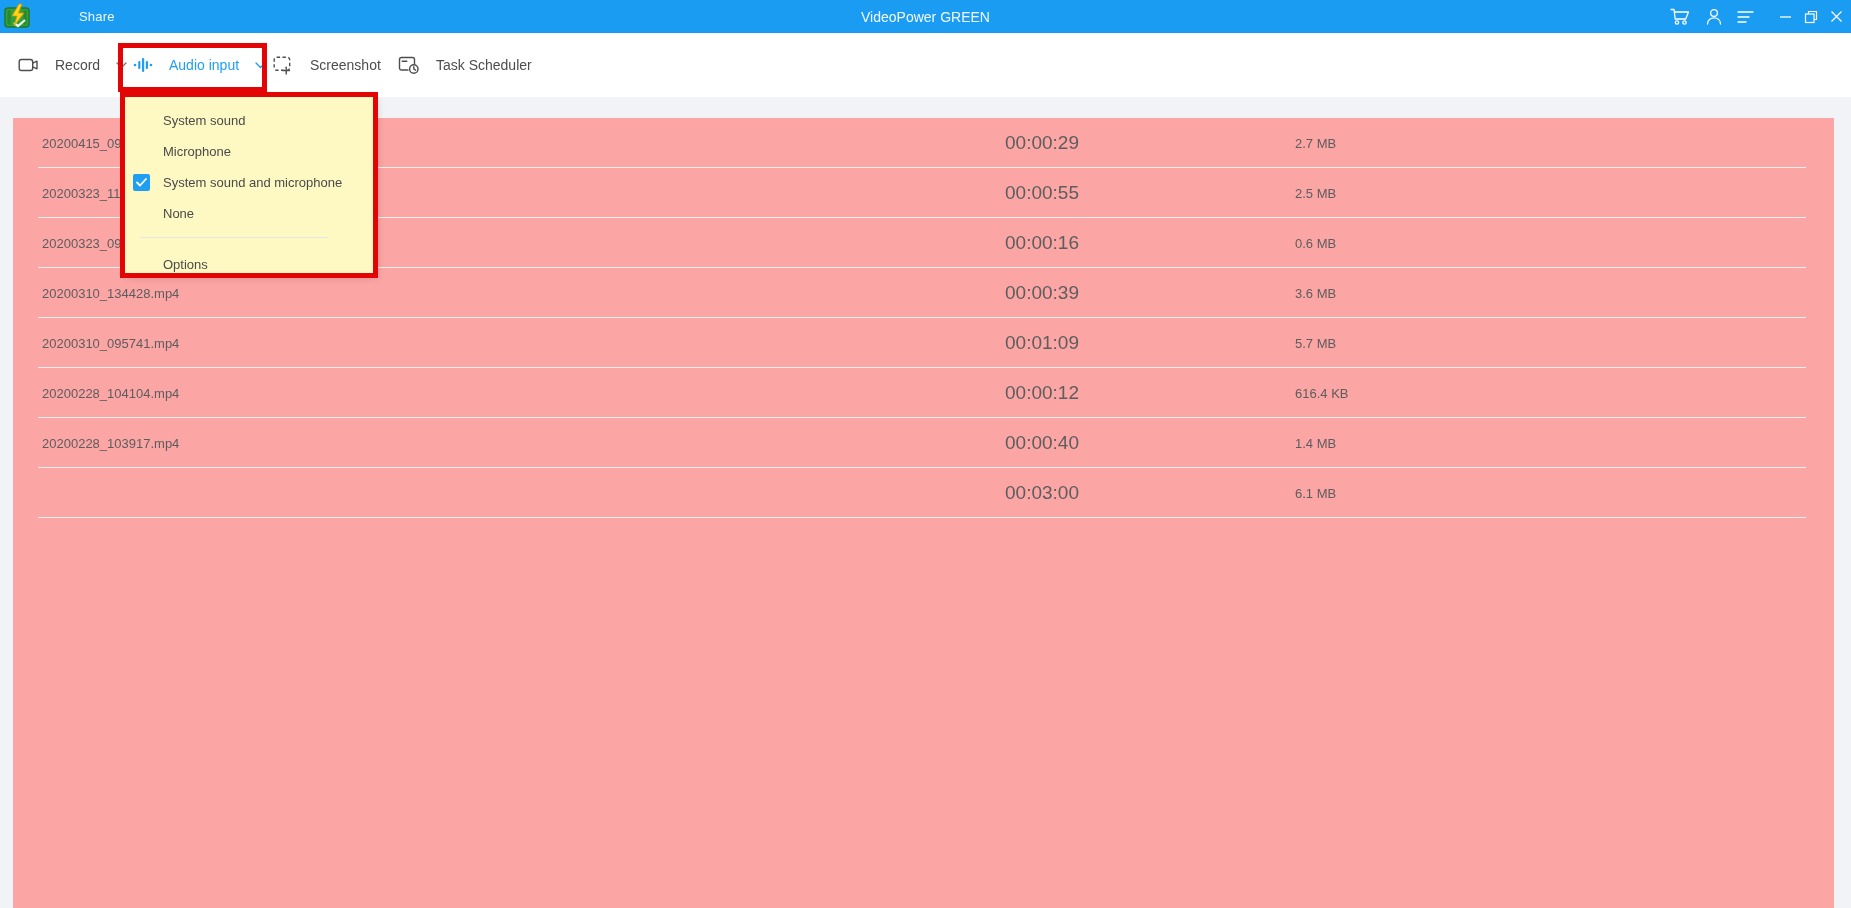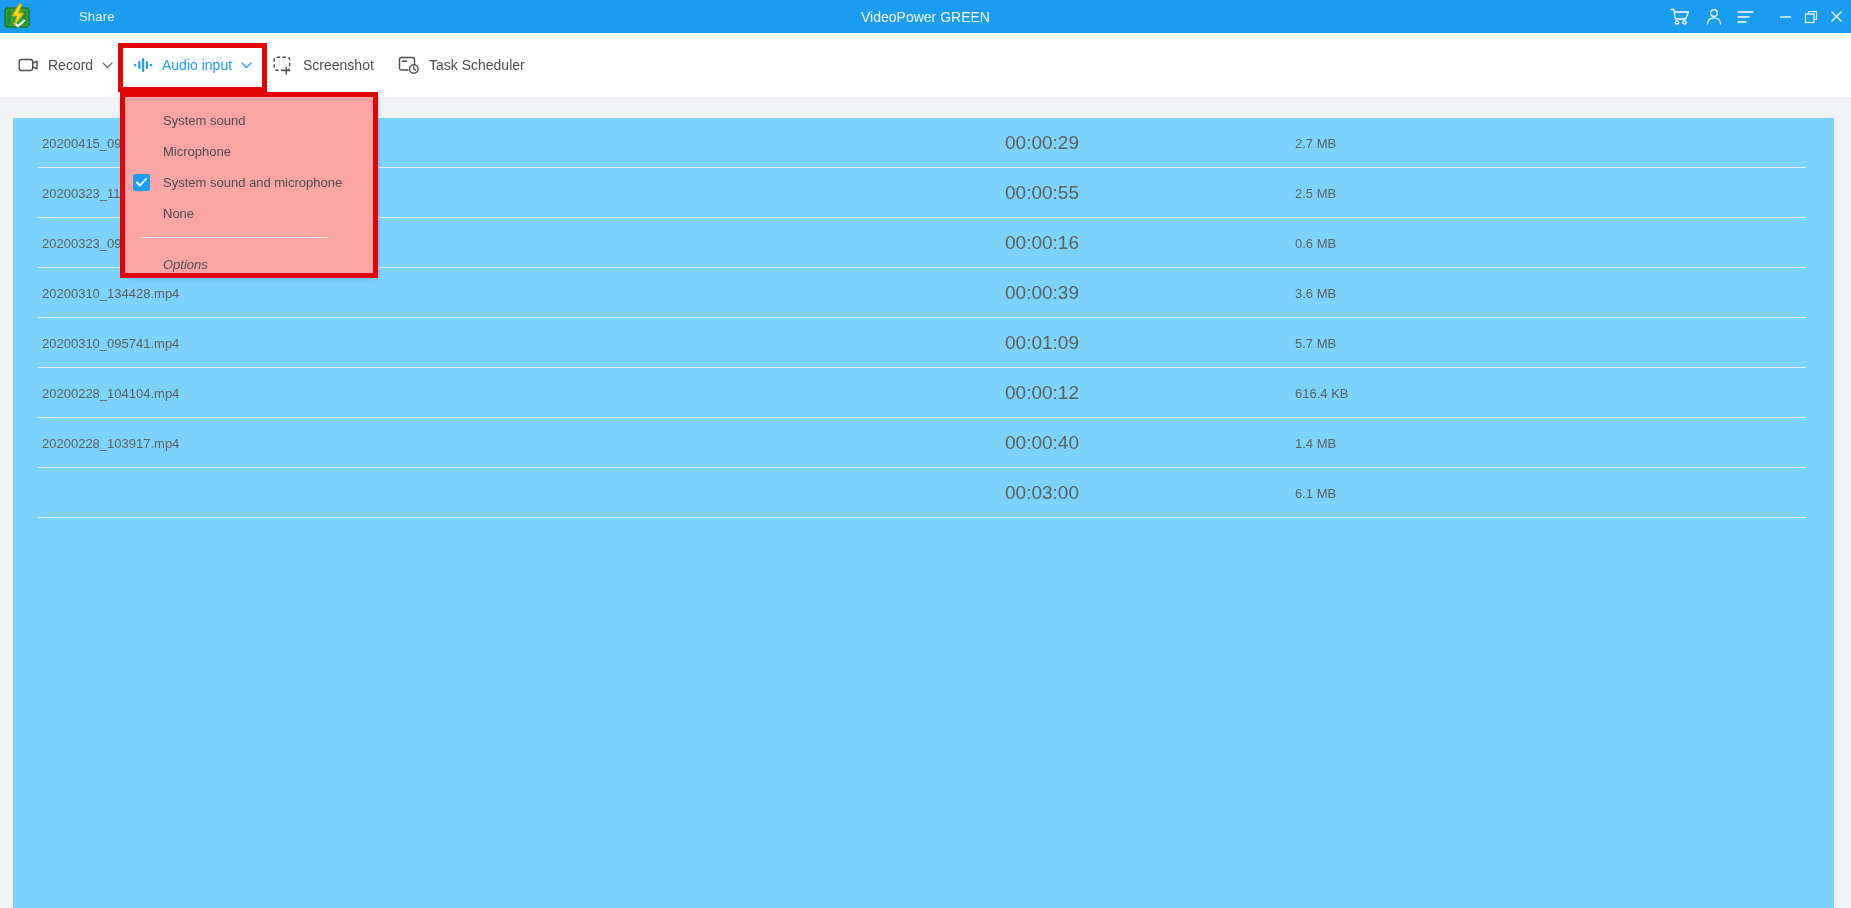--- a/index.html
+++ b/index.html
@@ -16,57 +16,57 @@
   .win-title { position:absolute; left:0; right:0; top:0; height:33px;
     display:flex; align-items:center; justify-content:center; font-size:14px; color:#f2faff; }
   .tb-icons { position:absolute; right:8px; top:0; height:33px; display:flex;
     align-items:center; gap:14px; }
   .tb-icons .grp2 { display:flex; align-items:center; gap:12px; margin-left:10px; }
   .tb-icons svg { display:block; }
 
   
   .toolbar { position:absolute; left:0; top:33px; width:100%; height:64px; background:#ffffff; }
   .tool-btn { position:absolute; top:0; height:64px; display:flex; align-items:center;
-    gap:9px; font-size:14px; color:#4d4d4d; cursor:pointer; }
+    gap:16px; font-size:14px; color:#4d4d4d; cursor:pointer; }
   .tool-btn svg { display:block; }
   #btn-record { left:18px; }
   #btn-audio  { left:133px; color:#1e9ff2; }
   #btn-shot   { left:273px; }
   #btn-task   { left:398px; }
 
   
   .content { position:absolute; left:0; top:97px; width:100%; bottom:0; background:#f2f3f7; }
-  .panel { position:absolute; left:13px; right:17px; top:21px; bottom:0; background:#7dd3fc; }
+  .panel { position:absolute; left:13px; right:17px; top:21px; bottom:0; background:#fca5a5; }
   .file-row { position:relative; height:50px; }
   .file-row .sep { position:absolute; left:25px; right:28px; bottom:0; height:1px; background:#efefef; }
   .fname { position:absolute; left:29px; top:0; height:50px; display:flex; align-items:center;
     font-size:13px; color:#5d5d5d; white-space:nowrap; }
   .fdur  { position:absolute; left:992px; top:0; height:50px; display:flex; align-items:center;
     font-size:19px; color:#5d5d5d; }
   .fsize { position:absolute; left:1282px; top:0; height:50px; display:flex; align-items:center;
     font-size:13px; color:#5d5d5d; }
 
   
   .red-box-btn { position:absolute; left:118px; top:43px; width:149px; height:49px;
     border:5px solid #e30505; z-index:30; pointer-events:none; }
   .red-box-menu { position:absolute; left:120px; top:92px; width:258px; height:186px;
     border:5px solid #e30505; z-index:30; pointer-events:none; }
 
   
   .dropdown { position:absolute; left:125px; top:97px; width:248px; height:176px;
-    background:#fca5a5; z-index:20; box-shadow:3px 3px 8px rgba(0,0,0,.25); padding-top:8px; }
+    background:#fef9c3; z-index:20; box-shadow:3px 3px 8px rgba(0,0,0,.25); padding-top:8px; }
   .menu-item { position:relative; height:31px; display:flex; align-items:center;
     padding-left:38px; font-size:13px; color:#4a4a4a; cursor:pointer; }
   .checkbox { position:absolute; left:8px; top:7px; width:17px; height:17px;
     background:#1e9ff2; border-radius:2px; display:flex; align-items:center;
     justify-content:center; }
   .checkbox svg { display:block; }
   .menu-sep { height:1px; background:#e6e6e6; margin:8px 45px 8px 15px; }
   .menu-options { height:36px; display:flex; align-items:center; padding-left:38px;
-    font-size:13px; color:#4a4a4a; cursor:pointer;font-style:italic; }
+    font-size:13px; color:#4a4a4a; cursor:pointer; }
 </style>
 </head>
 <body>
 
 <div class="app">
 
   <div class="titlebar">
     <span class="logo">
       <svg width="30" height="29" viewBox="0 0 30 29">
         <rect x="2" y="6" width="24" height="19" rx="3" fill="#33a03c" stroke="#1f7a2a" stroke-width="1.5"></rect>

